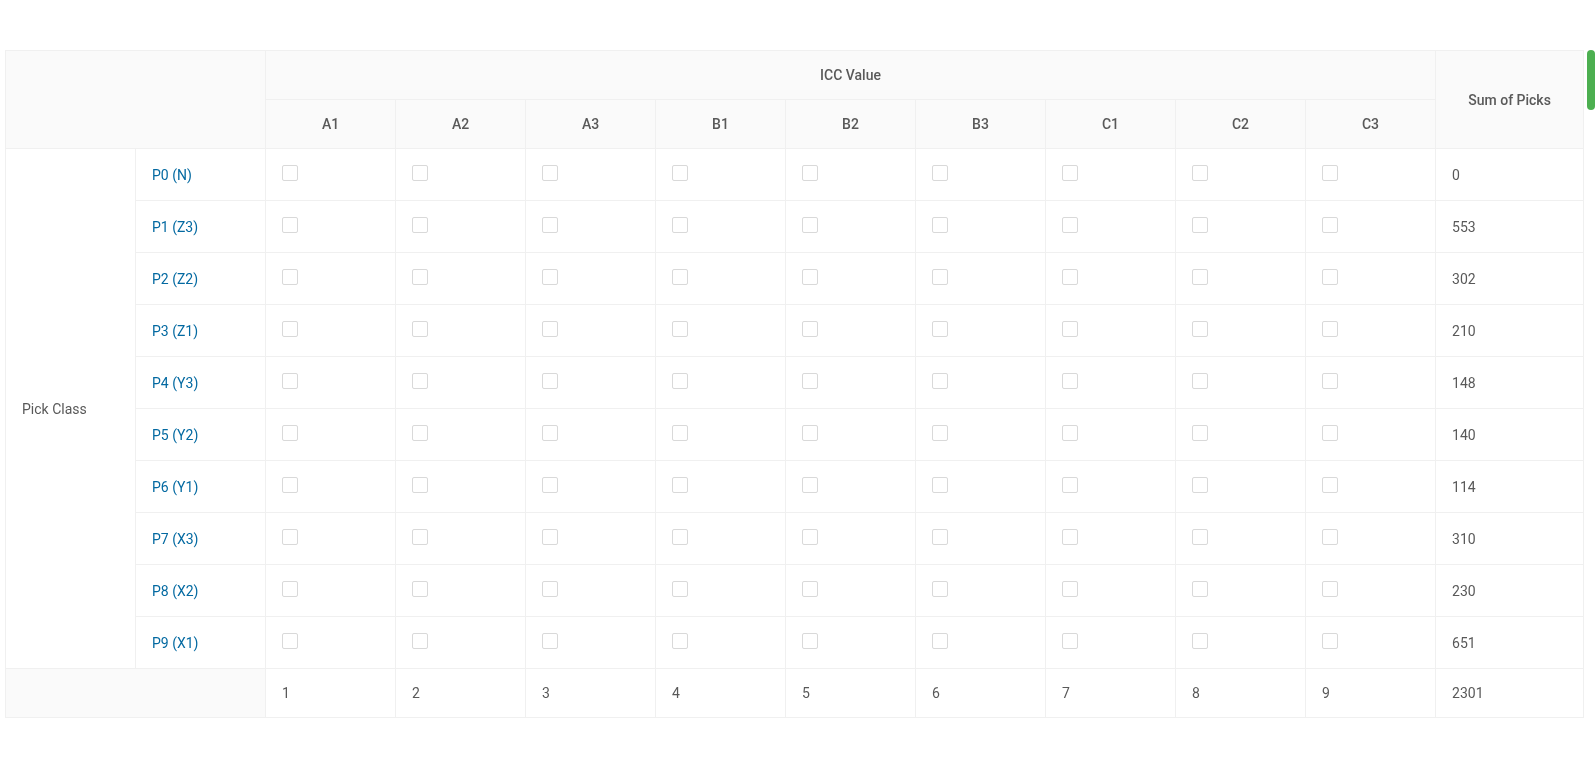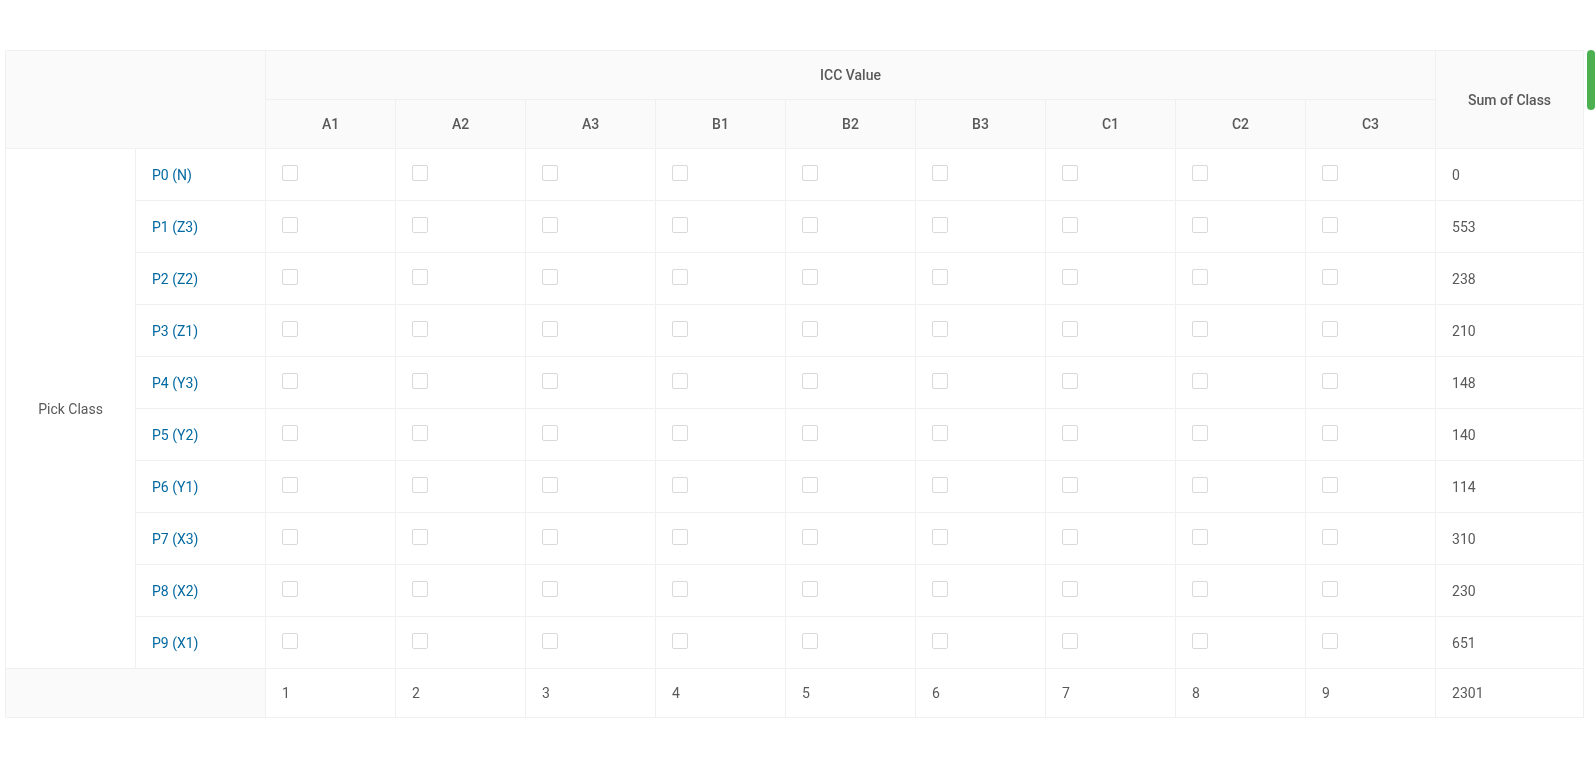--- a/index.html
+++ b/index.html
@@ -37,21 +37,20 @@
     }
     thead tr:first-child th.group-header {
       text-align: center;
       font-weight: 500;
     }
     th.row-group-header {
       background: #fff;
       font-weight: 400;
       vertical-align: middle;
       padding-left: 16px;
-      text-align: center;
     }
     td.row-label {
       color: #0369a1;
     }
     td.checkbox-cell {
       vertical-align: middle;
     }
     .checkbox {
       width: 16px;
       height: 16px;
@@ -105,21 +104,21 @@
       <col class="col-icc">
       <col class="col-icc">
       <col class="col-icc">
       <col class="col-icc">
       <col class="col-sum">
     </colgroup>
     <thead>
       <tr>
         <th colspan="2" rowspan="2"></th>
         <th colspan="9" class="group-header">ICC Value</th>
-        <th rowspan="2">Sum of Class</th>
+        <th rowspan="2">Sum of Picks</th>
       </tr>
       <tr>
         <th>A1</th>
         <th>A2</th>
         <th>A3</th>
         <th>B1</th>
         <th>B2</th>
         <th>B3</th>
         <th>C1</th>
         <th>C2</th>
@@ -158,21 +157,21 @@
           <td class="row-label">P2 (Z2)</td>
           <td class="checkbox-cell"><span class="checkbox"></span></td>
           <td class="checkbox-cell"><span class="checkbox"></span></td>
           <td class="checkbox-cell"><span class="checkbox"></span></td>
           <td class="checkbox-cell"><span class="checkbox"></span></td>
           <td class="checkbox-cell"><span class="checkbox"></span></td>
           <td class="checkbox-cell"><span class="checkbox"></span></td>
           <td class="checkbox-cell"><span class="checkbox"></span></td>
           <td class="checkbox-cell"><span class="checkbox"></span></td>
           <td class="checkbox-cell"><span class="checkbox"></span></td>
-          <td>238</td>
+          <td>302</td>
         </tr>
         <tr>
           <td class="row-label">P3 (Z1)</td>
           <td class="checkbox-cell"><span class="checkbox"></span></td>
           <td class="checkbox-cell"><span class="checkbox"></span></td>
           <td class="checkbox-cell"><span class="checkbox"></span></td>
           <td class="checkbox-cell"><span class="checkbox"></span></td>
           <td class="checkbox-cell"><span class="checkbox"></span></td>
           <td class="checkbox-cell"><span class="checkbox"></span></td>
           <td class="checkbox-cell"><span class="checkbox"></span></td>

